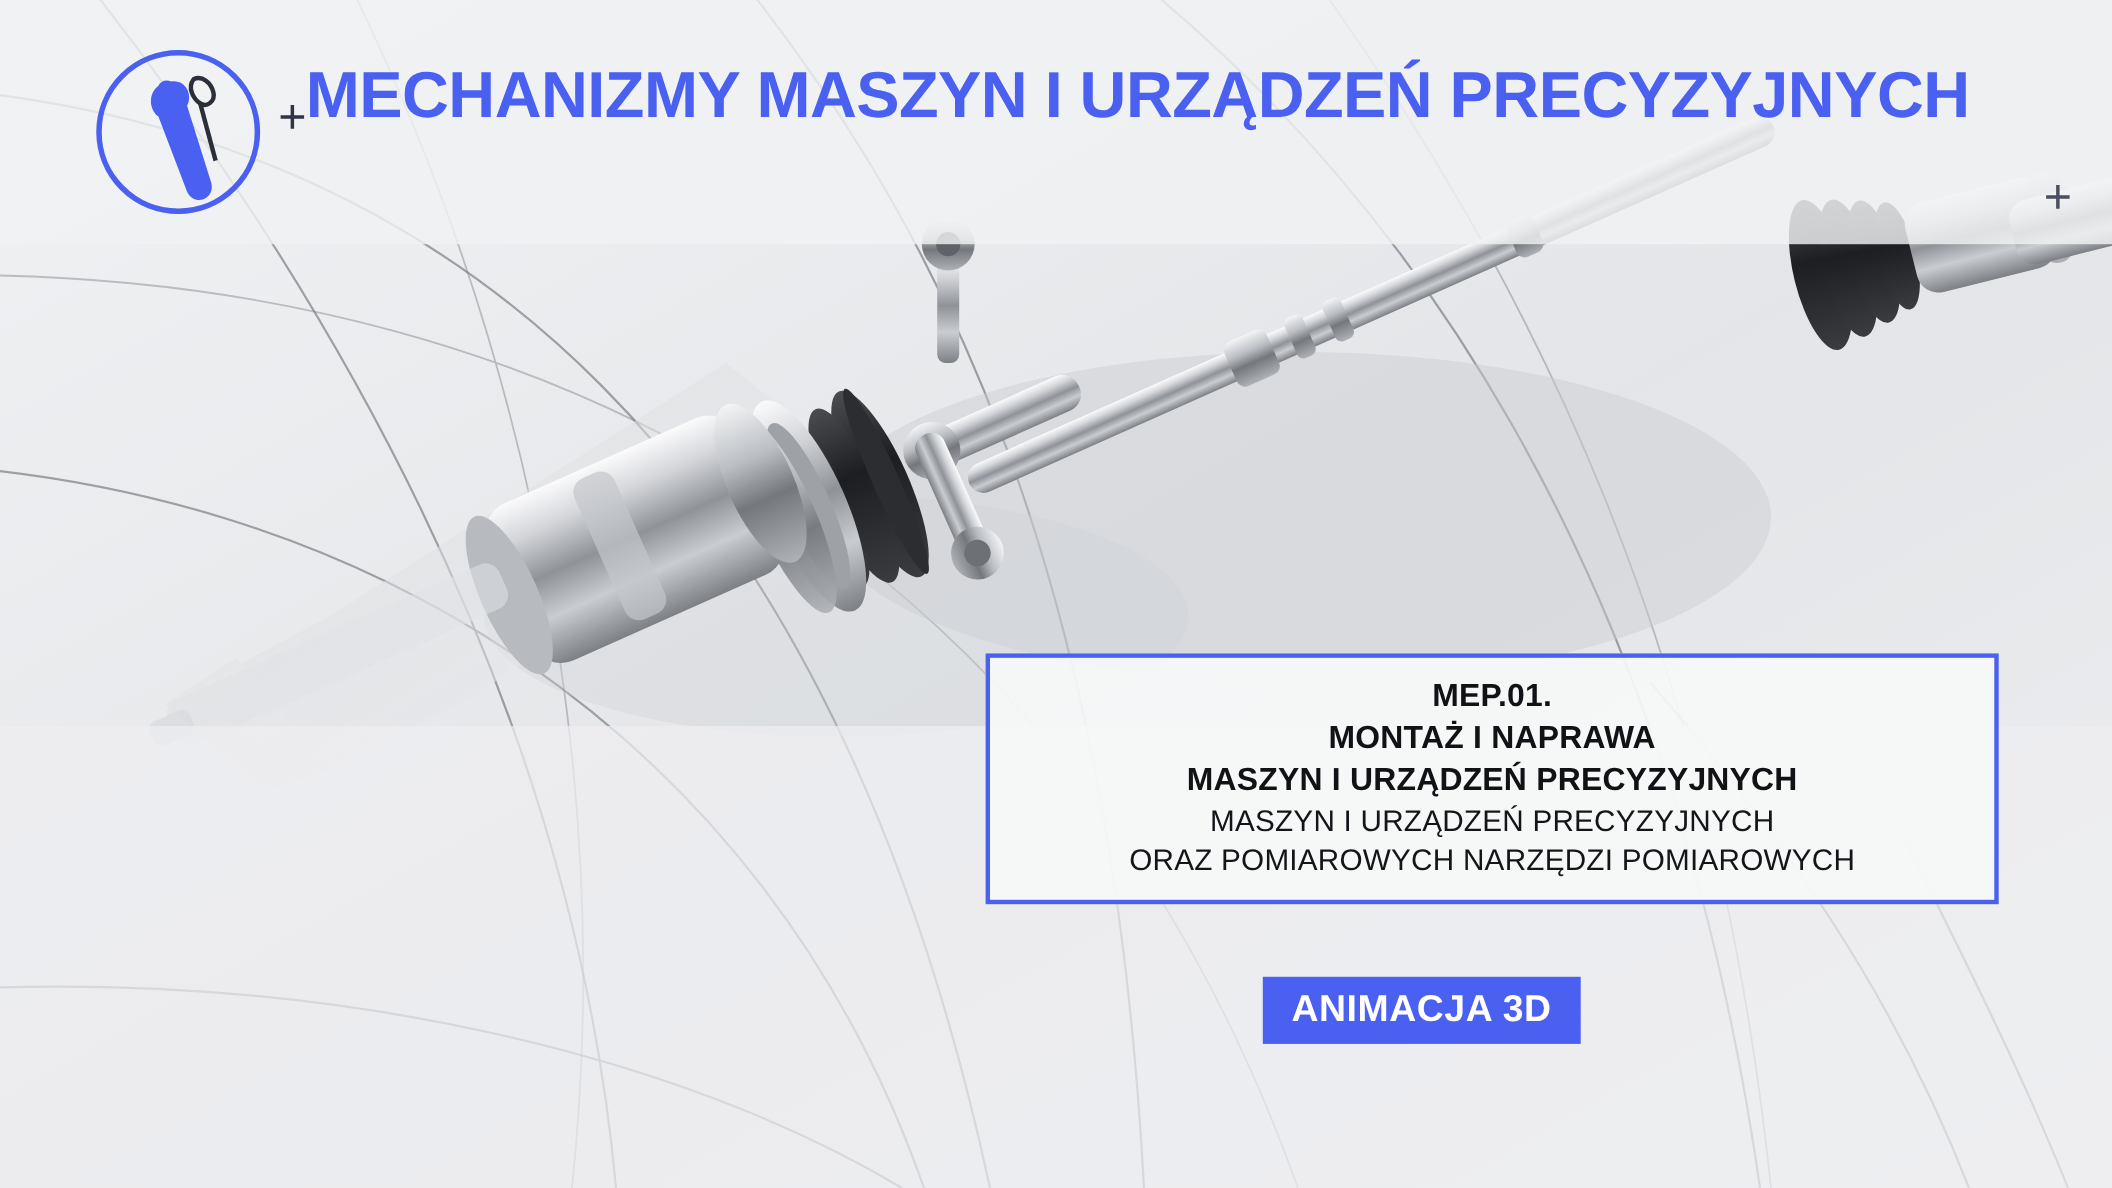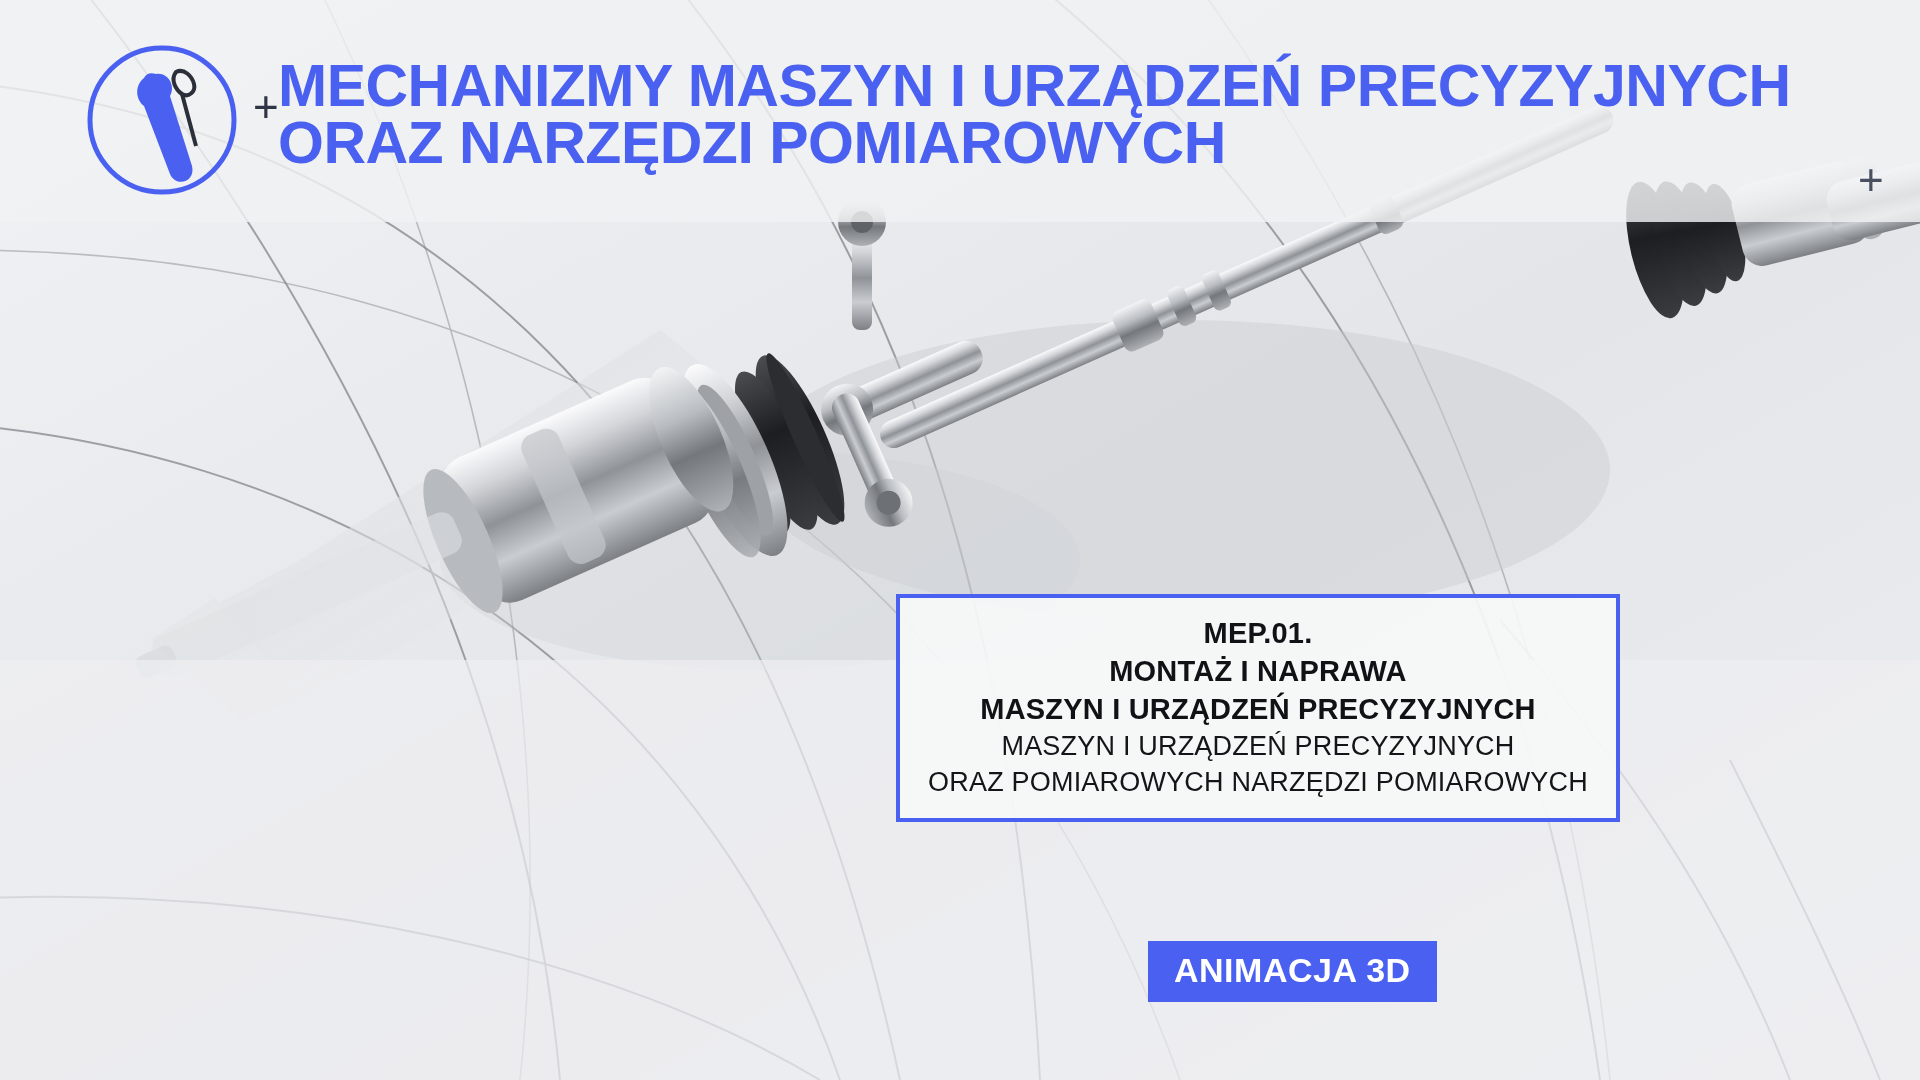--- a/index.html
+++ b/index.html
@@ -106,21 +106,21 @@
     top: 158px;
     font-size: 44px;
     color: #4a5060;
   }
 
   
   .info-box {
     position: absolute;
     left: 896px;
     top: 594px;
-    width: 724px;
+    width: 921px;
     box-sizing: border-box;
     border: 4px solid #4960f0;
     background: rgba(246,247,248,0.93);
     padding: 16px 14px 18px 14px;
     text-align: center;
   }
   .info-code,
   .info-head-1,
   .info-head-2 {
     color: #111216;
@@ -134,21 +134,21 @@
     font-weight: normal;
     font-size: 27px;
     line-height: 36px;
     letter-spacing: 0.2px;
   }
 
   
   .badge {
     position: absolute;
     left: 1148px;
-    top: 941px;
+    top: 888px;
     background: #4960f0;
     color: #ffffff;
     font-weight: bold;
     font-size: 34px;
     letter-spacing: 0.5px;
     padding: 10px 26px 12px 26px;
   }
 </style>
 </head>
 <body>
@@ -292,21 +292,20 @@
       <path d="M 60 36 C 50 44, 52 58, 60 64 L 86 132 C 92 146, 112 140, 108 124 L 86 54 C 92 44, 84 30, 72 32 C 66 30, 62 32, 60 36 Z" fill="#4960f0"></path>
       <path d="M 92 30 C 86 38, 92 48, 98 52 C 104 56, 112 50, 110 42 C 108 34, 100 26, 92 30 Z" fill="none" stroke="#2b2f3a" stroke-width="4"></path>
       <path d="M 98 52 L 112 104" fill="none" stroke="#2b2f3a" stroke-width="4"></path>
     </svg>
 
     <div class="plus plus-1">+</div>
     <div class="plus plus-2">+</div>
 
     <div class="title-block">
       <div class="title-line">MECHANIZMY MASZYN I URZĄDZEŃ PRECYZYJNYCH</div>
-      <div class="title-line">ORAZ NARZĘDZI POMIAROWYCH</div>
     </div>
   </div>
 
   <div class="info-box">
     <div class="info-code">MEP.01.</div>
     <div class="info-head-1">MONTAŻ I NAPRAWA</div>
     <div class="info-head-2">MASZYN I URZĄDZEŃ PRECYZYJNYCH</div>
     <div class="info-sub">MASZYN I URZĄDZEŃ PRECYZYJNYCH</div>
     <div class="info-sub">ORAZ POMIAROWYCH NARZĘDZI POMIAROWYCH</div>
   </div>

